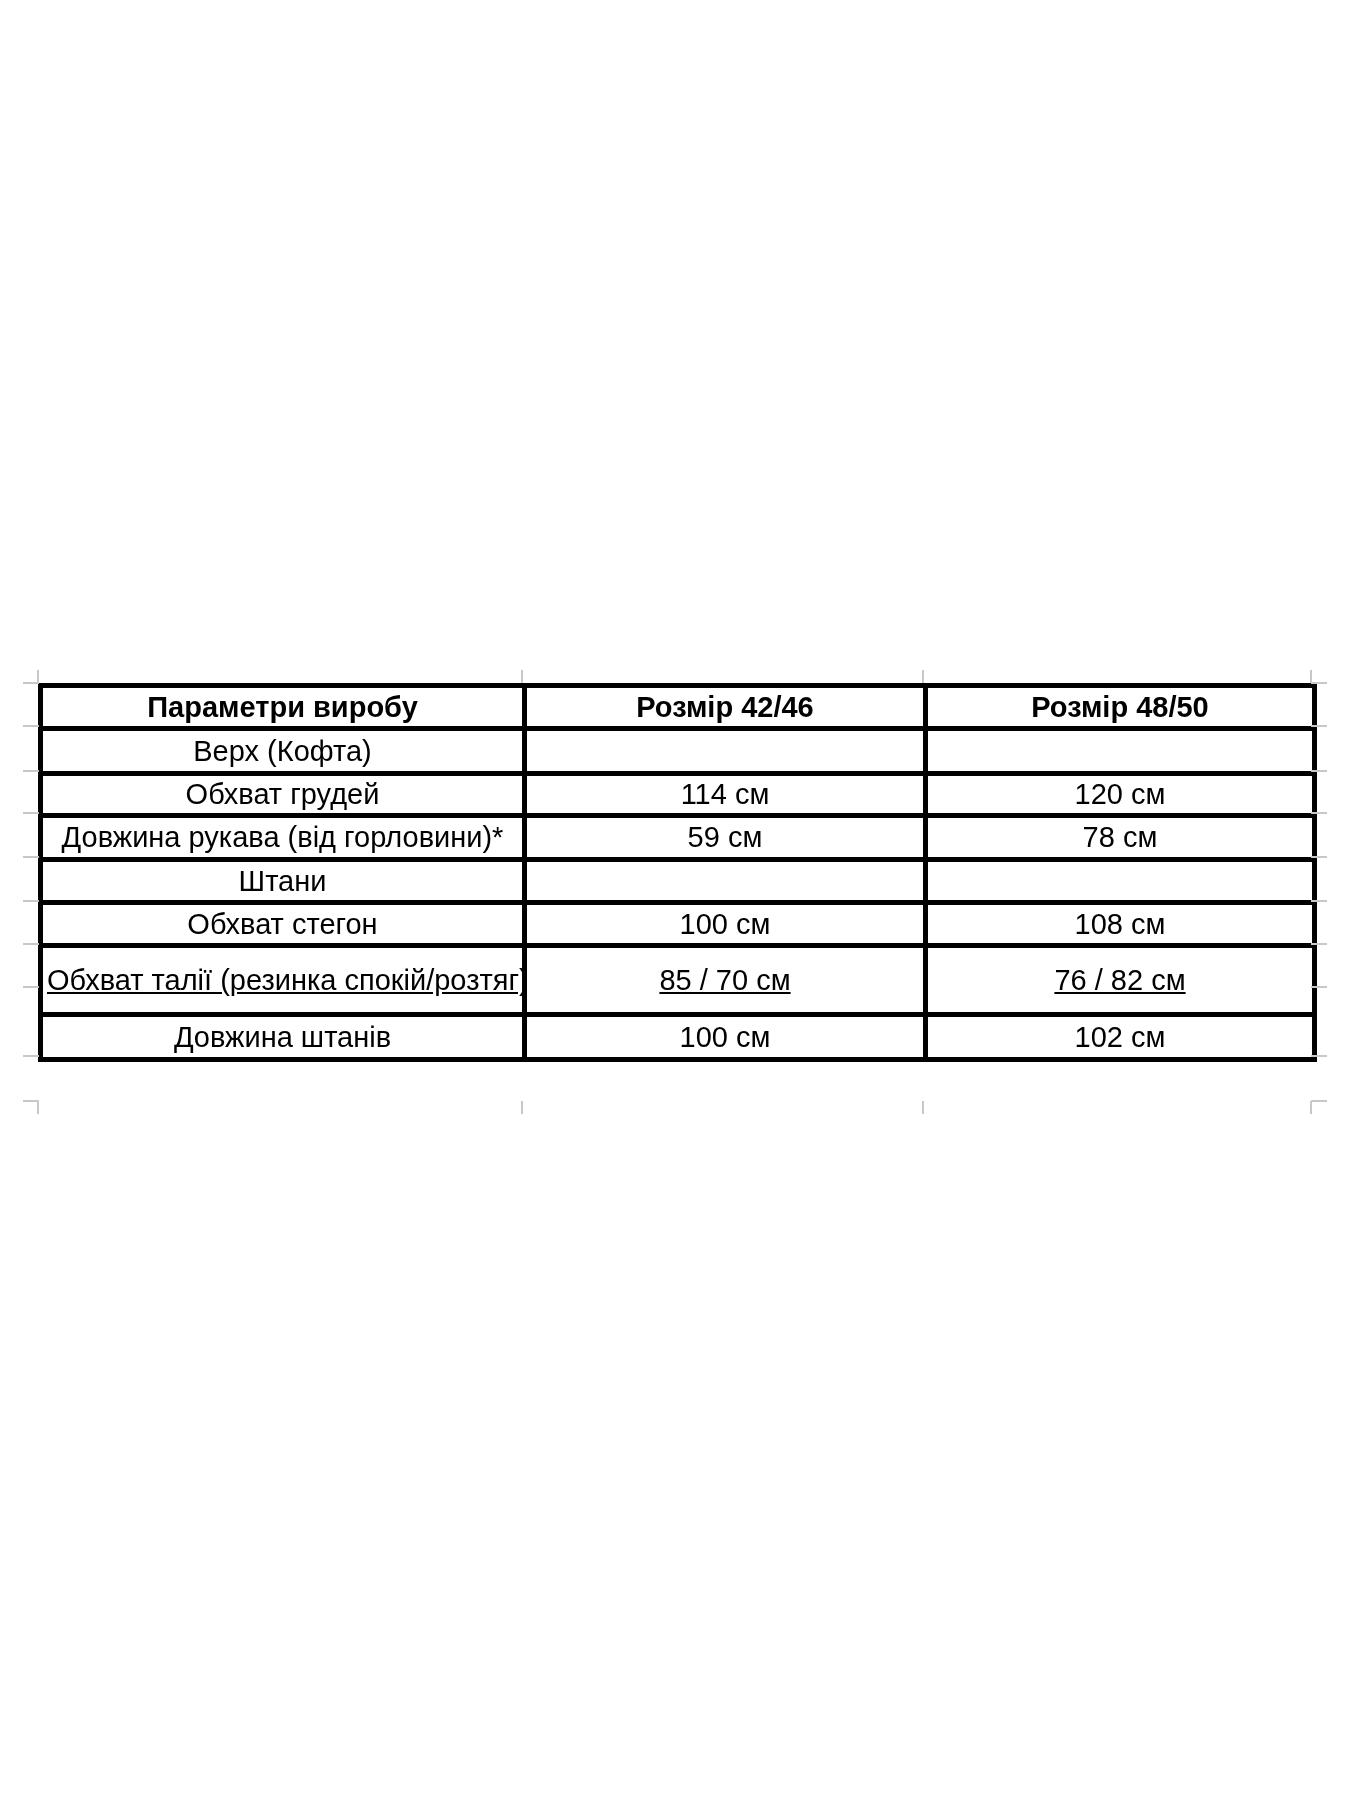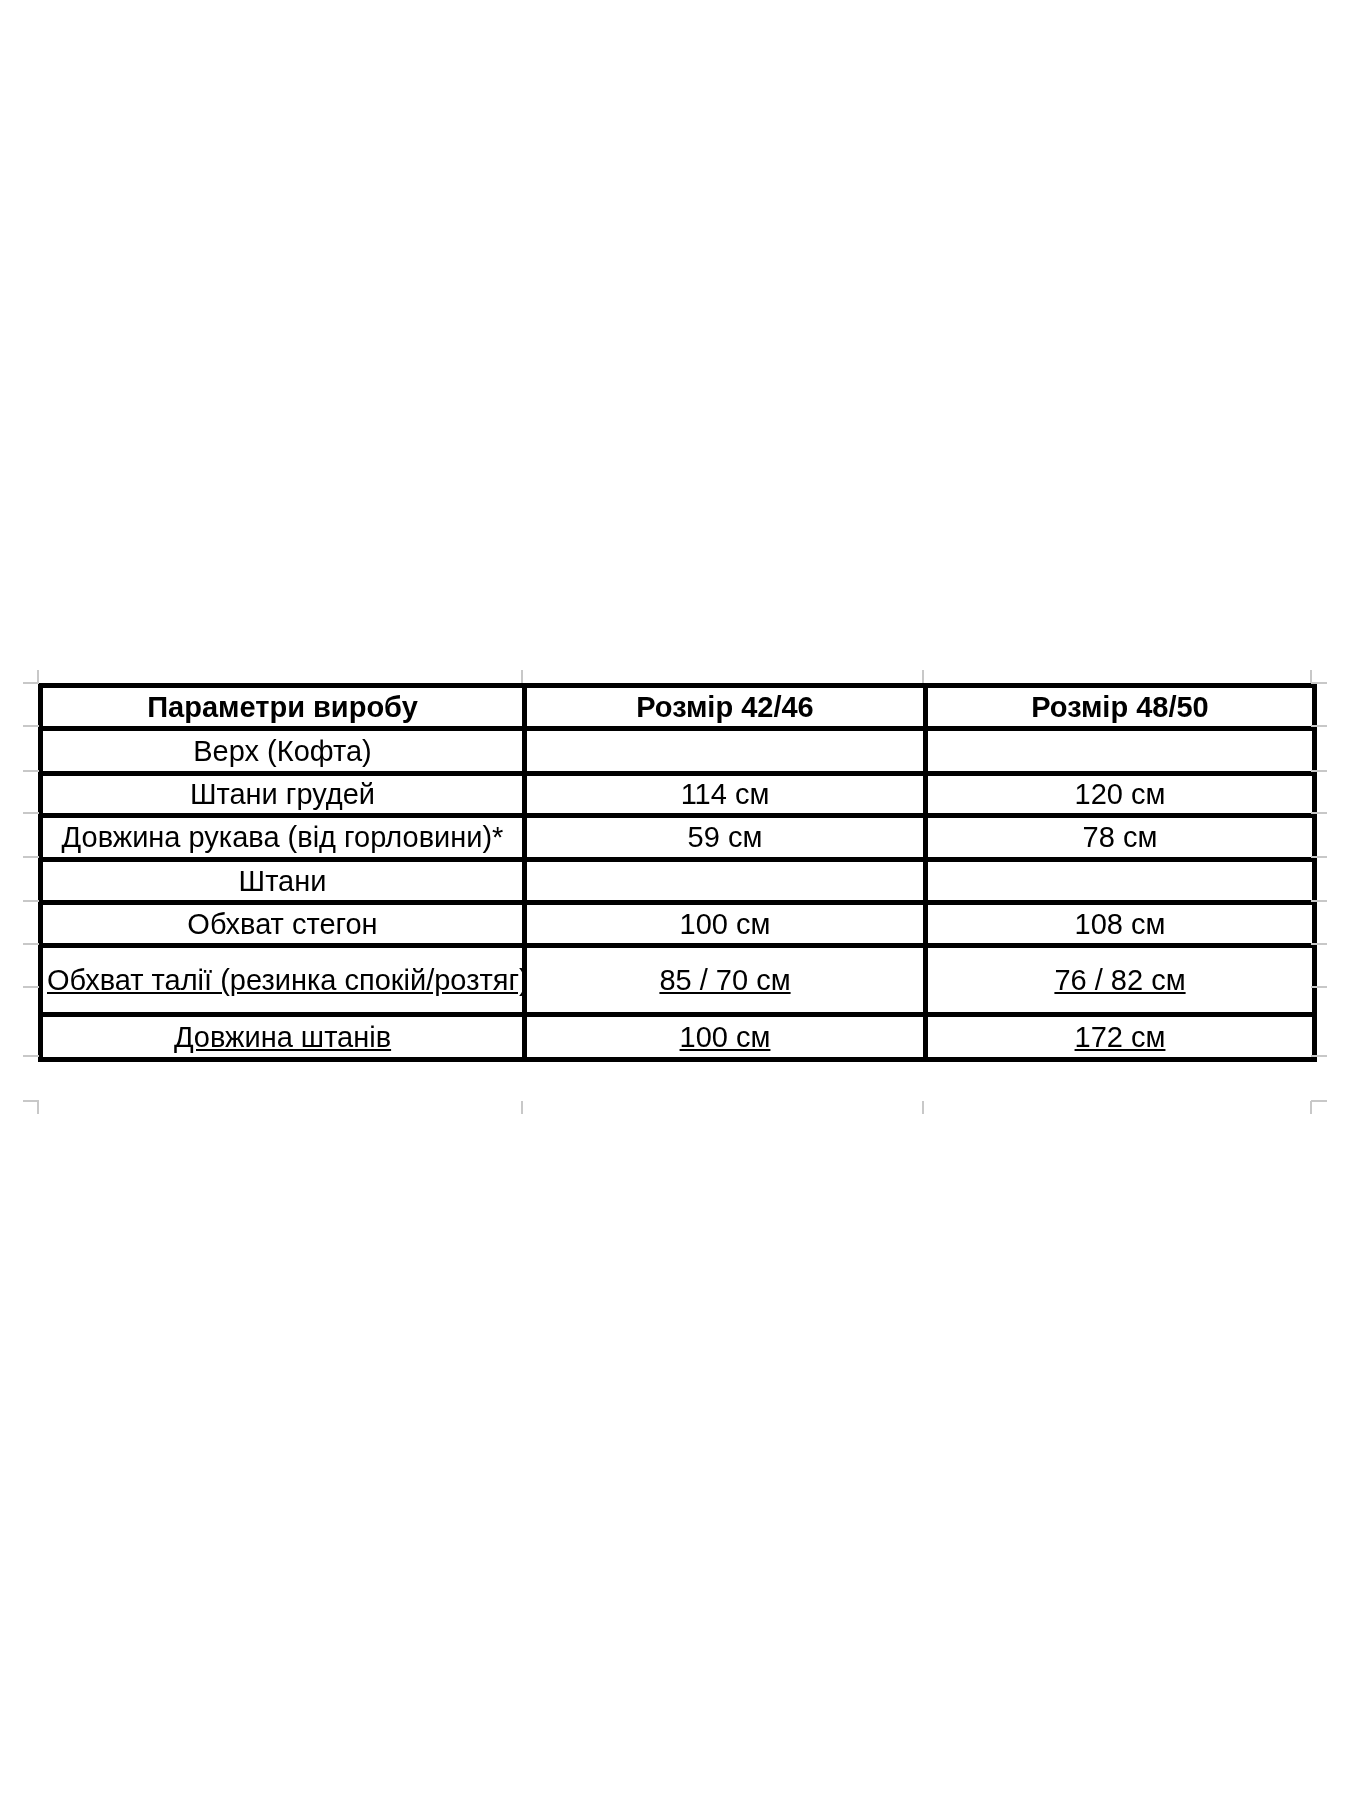--- a/index.html
+++ b/index.html
@@ -51,21 +51,21 @@
   }
   
   tr.r0 { height: 43px; }
   tr.r1 { height: 45px; }
   tr.r2 { height: 42px; }
   tr.r3 { height: 44px; }
   tr.r4 { height: 44px; }
   tr.r5 { height: 43px; }
   tr.r6 { height: 43px; }
   tr.r7 { height: 69px; text-decoration: underline; }
-  tr.r8 { height: 45px; text-decoration: underline; }
+  tr.r8 { height: 45px; }
 
   .gridline {
     position: absolute;
     background: #c8c8c8;
   }
   .gridline.h { height: 2px; width: 16px; }
   .gridline.v { width: 2px; height: 13px; }
 </style>
 </head>
 <body>
@@ -85,21 +85,21 @@
         <th>Розмір 48/50</th>
       </tr>
     </thead>
     <tbody>
       <tr class="r1 section">
         <td>Верх (Кофта)</td>
         <td></td>
         <td></td>
       </tr>
       <tr class="r2">
-        <td>Штани грудей</td>
+        <td>Обхват грудей</td>
         <td>114 см</td>
         <td>120 см</td>
       </tr>
       <tr class="r4">
         <td>Довжина рукава (від горловини)*</td>
         <td>59 см</td>
         <td>78 см</td>
       </tr>
       <tr class="r5 section">
         <td>Штани</td>
@@ -112,21 +112,21 @@
         <td>108 см</td>
       </tr>
       <tr class="r7">
         <td class="wrap">Обхват талії (резинка спокій/розтяг)</td>
         <td>85 / 70 см</td>
         <td>76 / 82 см</td>
       </tr>
       <tr class="r8">
         <td>Довжина штанів</td>
         <td>100 см</td>
-        <td>172 см</td>
+        <td>102 см</td>
       </tr>
     </tbody>
   </table>
 
   <div id="gridlines">
       <div class="gridline h" style="left: 23px; top: 682px;"></div>
       <div class="gridline h" style="left: 1311px; top: 682px;"></div>
       <div class="gridline h" style="left: 23px; top: 725px;"></div>
       <div class="gridline h" style="left: 1311px; top: 725px;"></div>
       <div class="gridline h" style="left: 23px; top: 770px;"></div>

